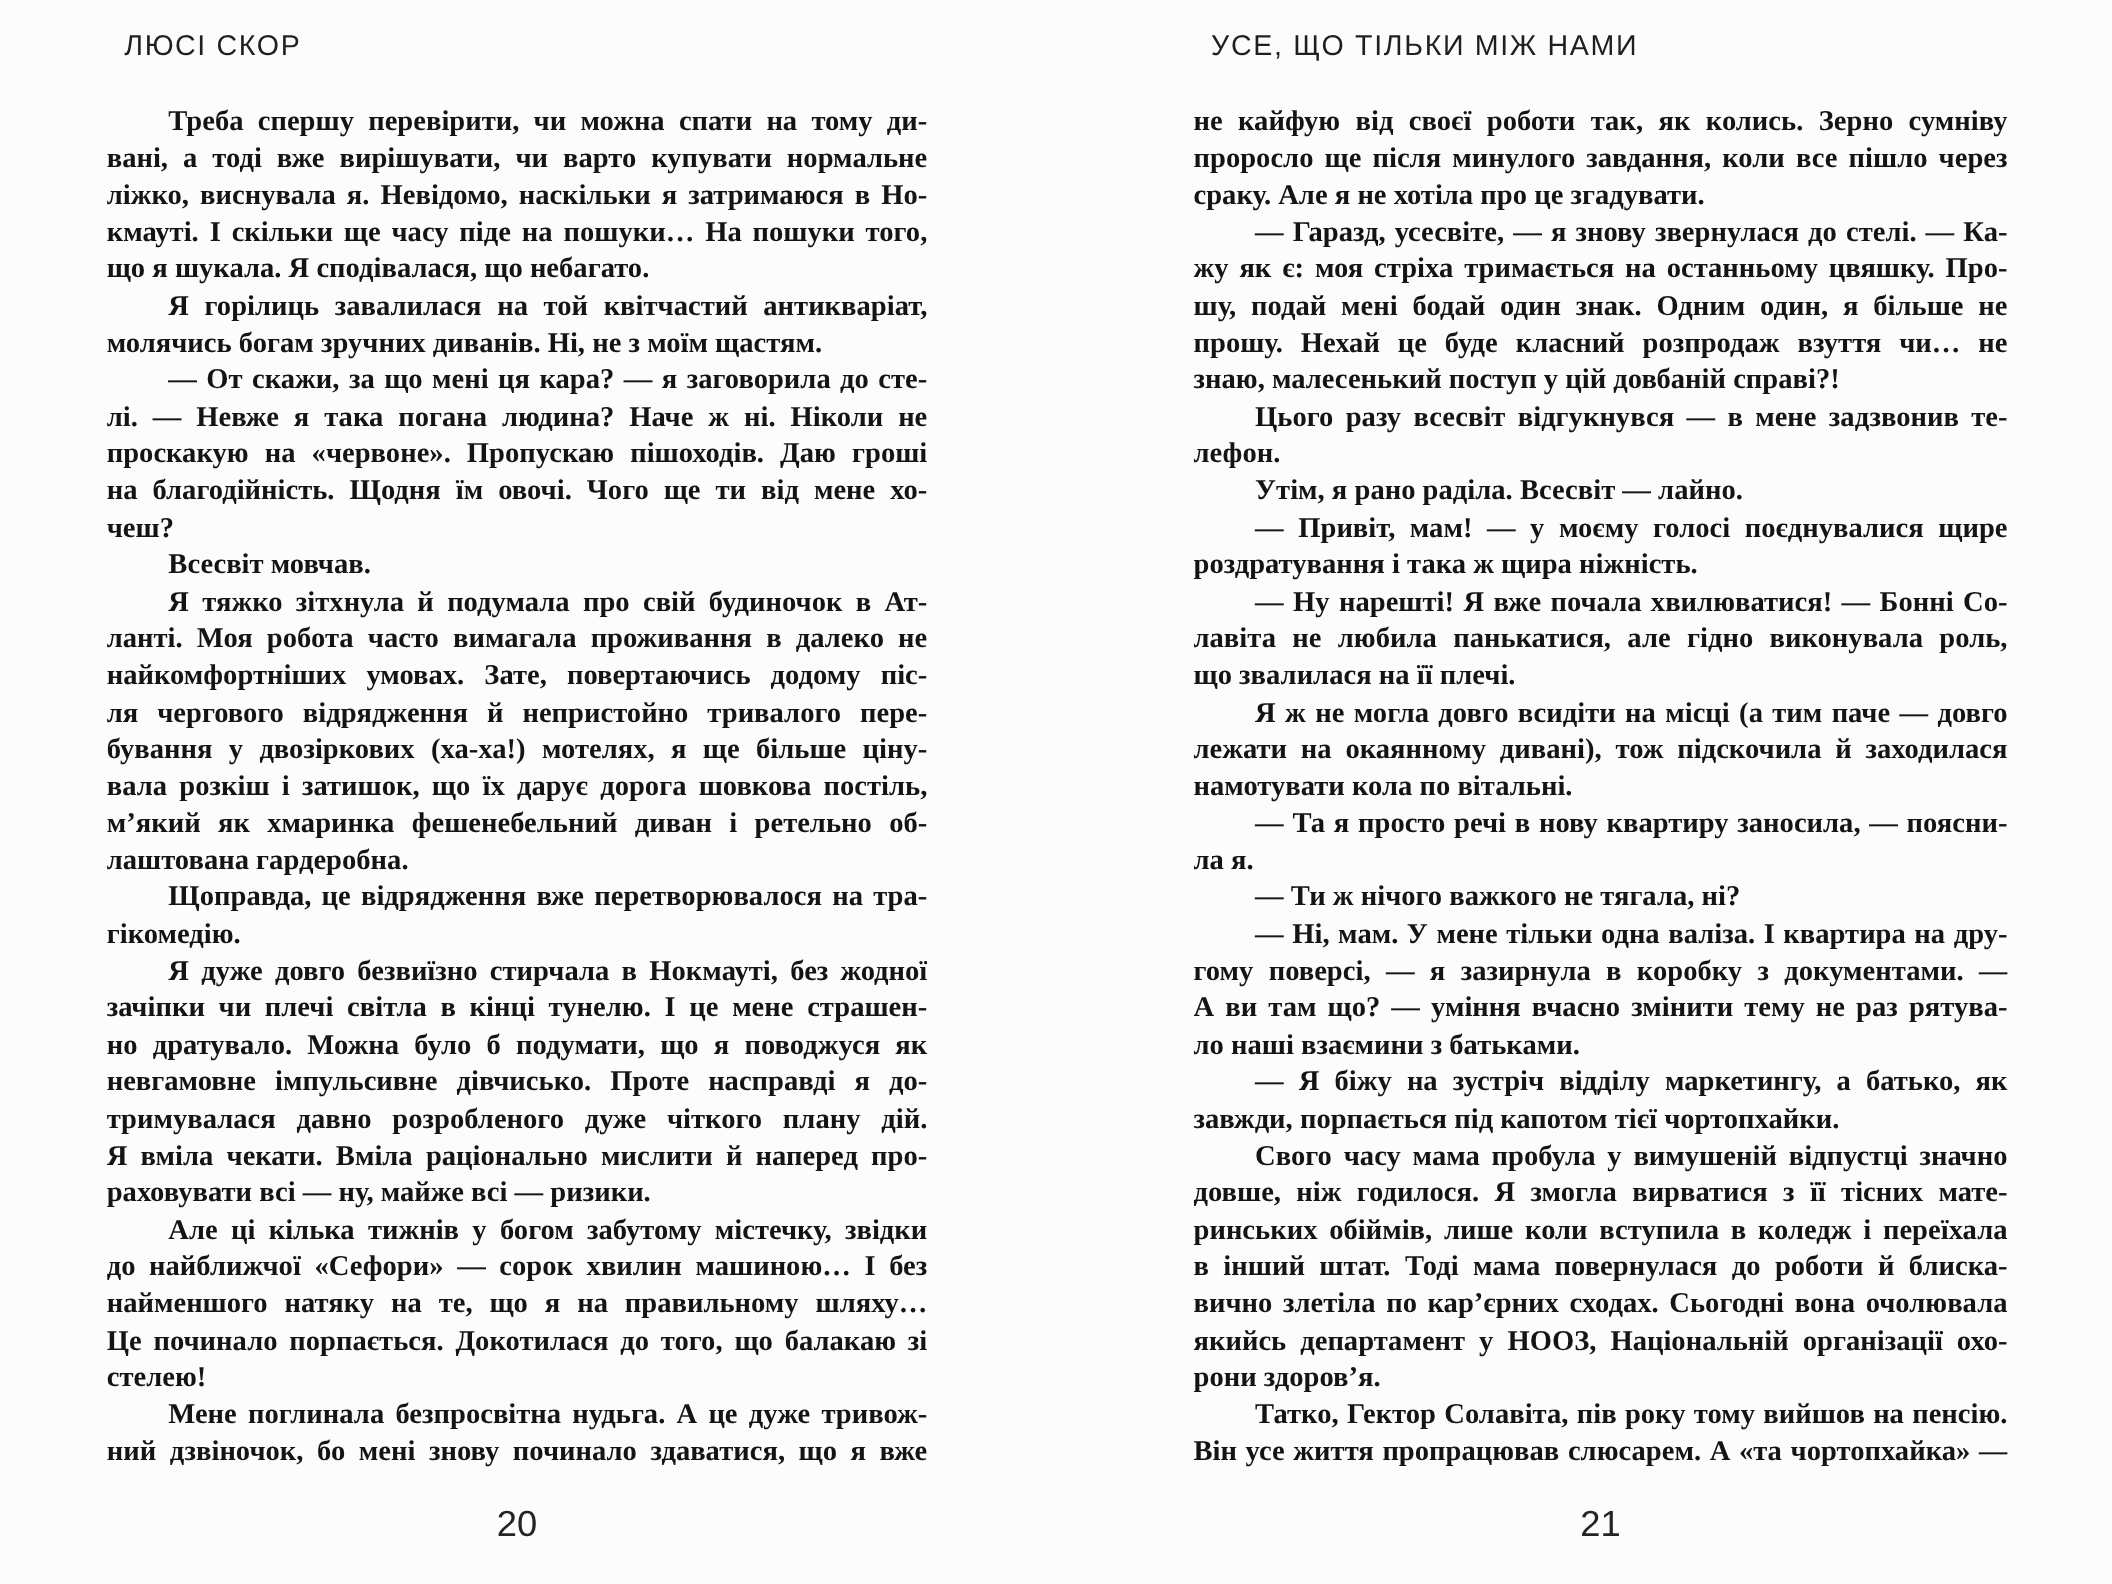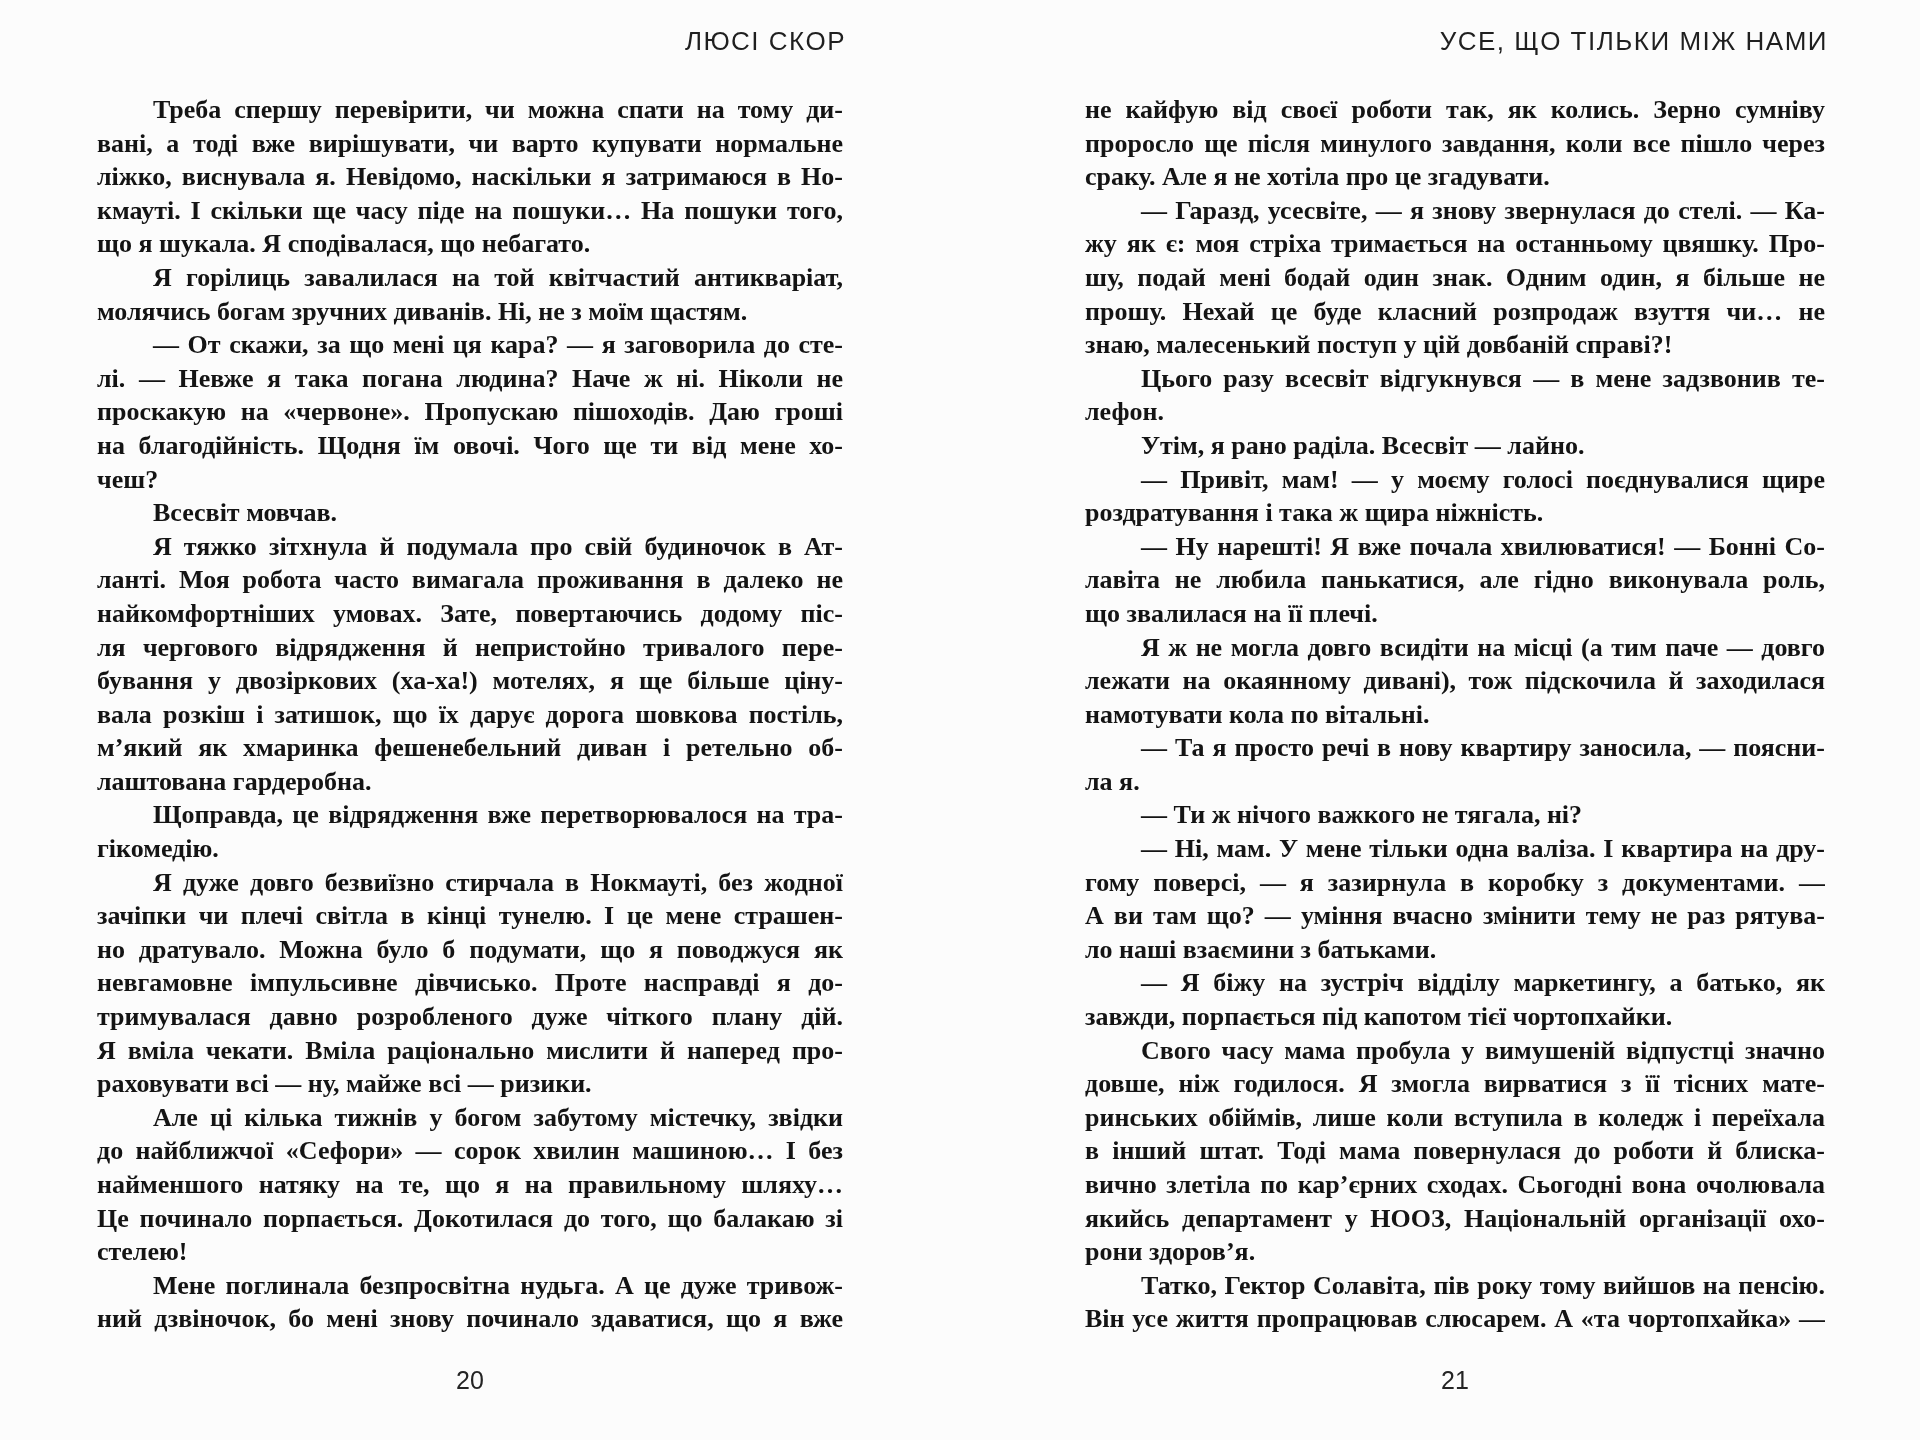--- a/index.html
+++ b/index.html
@@ -19,23 +19,23 @@
     position: absolute;
     top: 0;
     height: 1440px;
   }
   .page-left  { left: 97px;  width: 746px; }
   .page-right { left: 1085px; width: 740px; }
 
   .running-header {
     position: absolute;
     top: 26px;
-    left: 3px;
+    left: 16px;
     width: 100%;
-    text-align: right;
+    text-align: left;
     font-family: "Liberation Sans", "DejaVu Sans", sans-serif;
     font-size: 26px;
     font-weight: 400;
     letter-spacing: 1.5px;
     color: #1f1f1f;
     white-space: nowrap;
   }
 
   .column {
     position: absolute;
@@ -62,21 +62,21 @@
   }
   .line.indent { text-indent: 56px; }
 
   .page-number {
     position: absolute;
     top: 1366px;
     left: 0;
     width: 100%;
     text-align: center;
     font-family: "Liberation Sans", "DejaVu Sans", sans-serif;
-    font-size: 25px;
+    font-size: 33px;
     color: #242424;
   }
 </style>
 </head>
 <body>
 
 <div class="spread">
 
   <section class="page page-left">
     <div class="running-header">ЛЮСІ СКОР</div>

